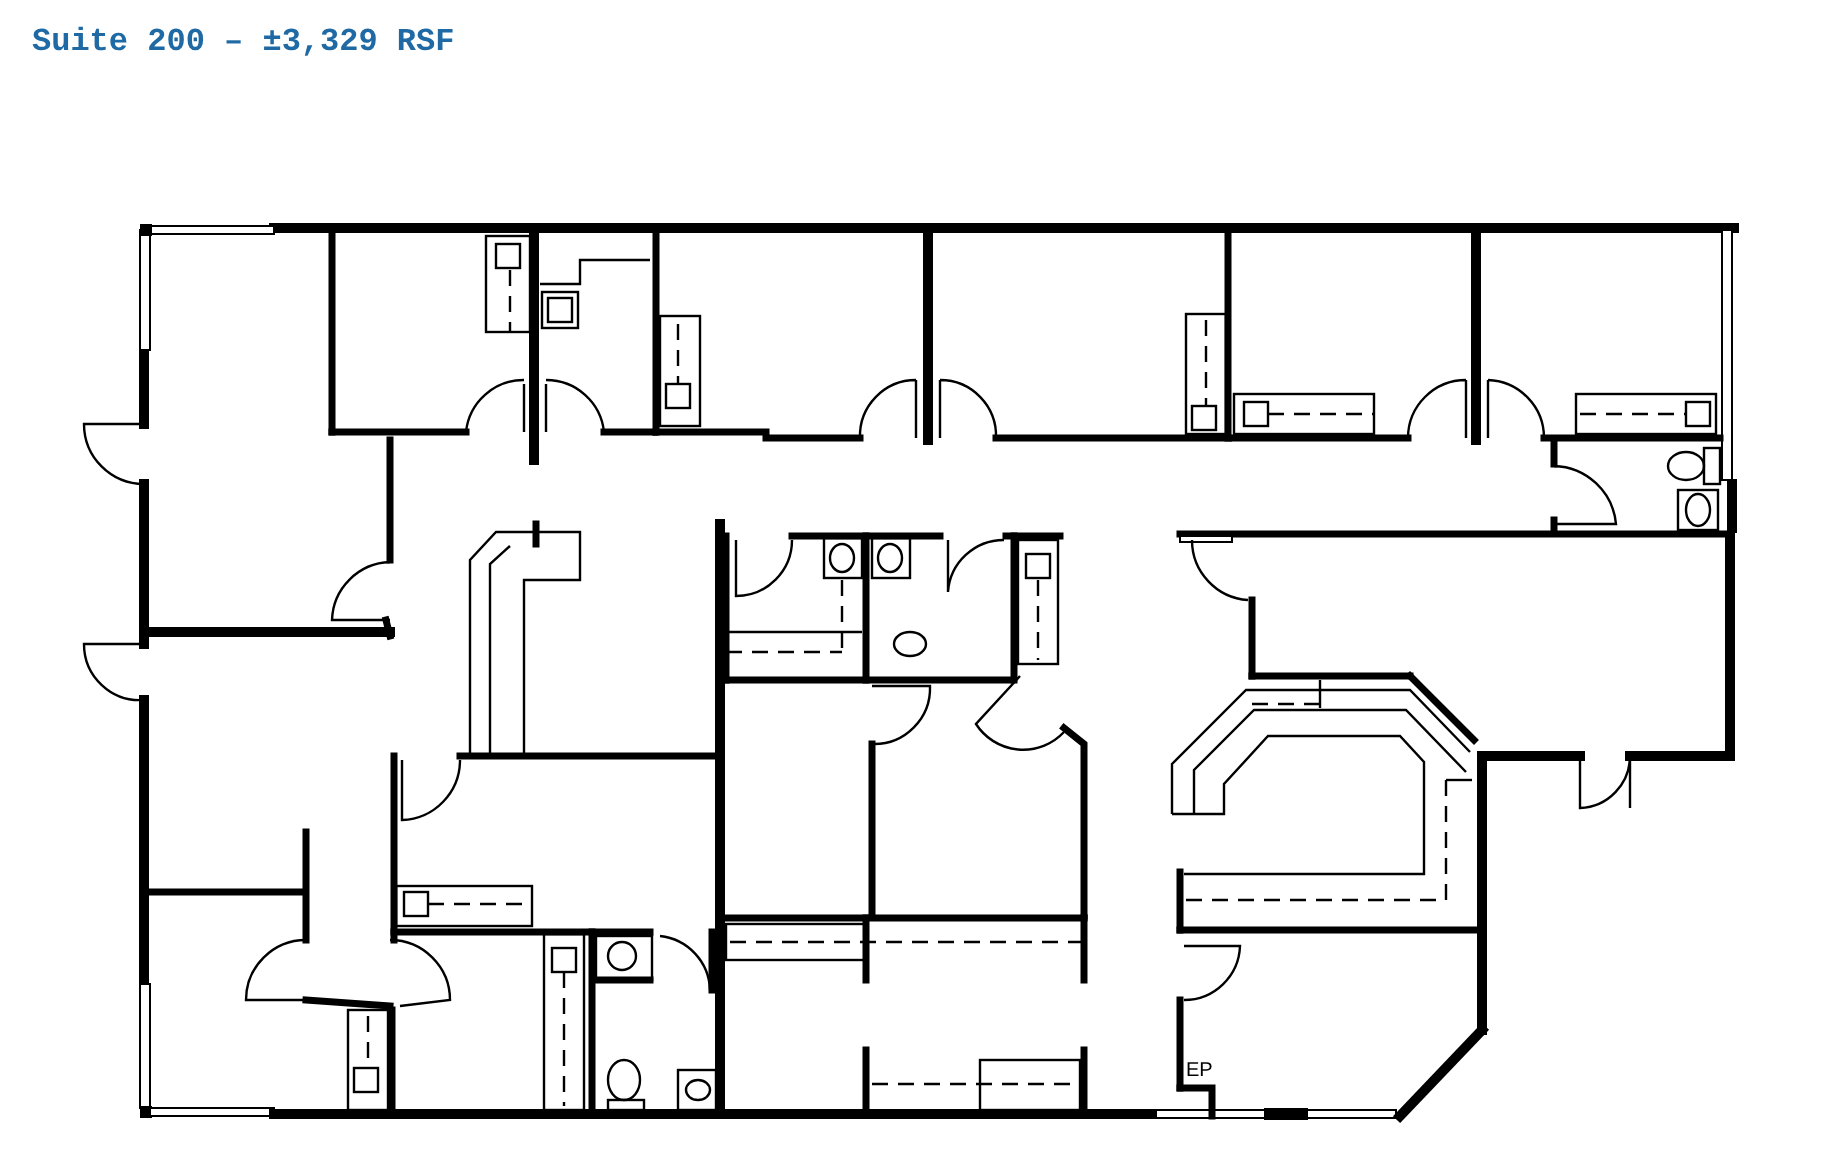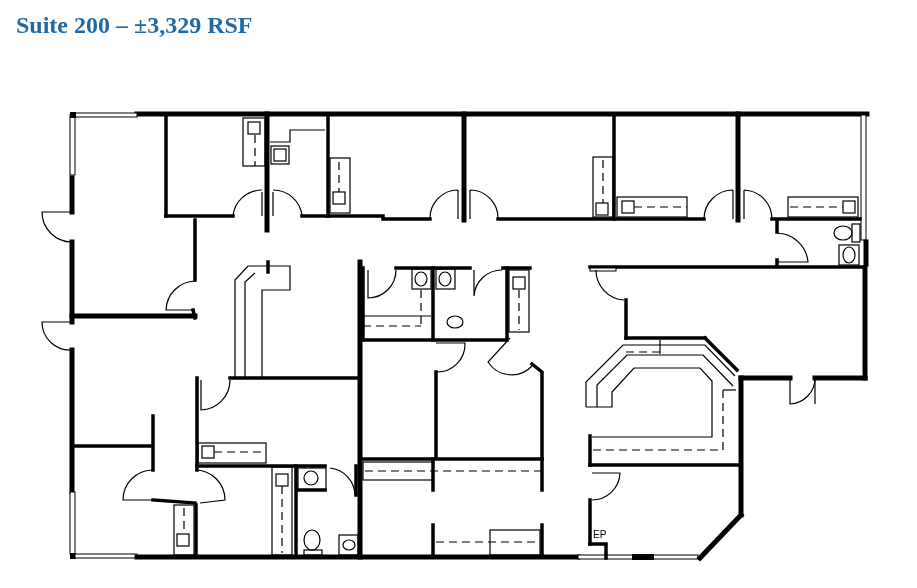--- a/index.html
+++ b/index.html
@@ -1,20 +1,20 @@
 <!DOCTYPE html>
 <html><head>
 <meta charset="utf-8">
 <style>
   html, body { margin: 0; padding: 0; background: #ffffff; }
   body { width: 917px; height: 588px; position: relative; overflow: hidden; }
   .title {
     position: absolute; left: 16px; top: 12px;
-    font-family: Liberation Serif, serif;
-    font-weight: bold; font-size: 24px; color: #1f6aa5;
+    font-family: Liberation Mono, monospace;
+    font-weight: bold; font-size: 16px; color: #1f6aa5;
     letter-spacing: 0px;
   }
   .plan { position: absolute; left: 0; top: 0; }
   .w { stroke: #000; stroke-width: 5; fill: none; stroke-linecap: square; }
   .wt { stroke: #000; stroke-width: 3.5; fill: none; stroke-linecap: square; }
   .t { stroke: #000; stroke-width: 1.2; fill: none; }
   .d { stroke: #000; stroke-width: 1.2; fill: none; stroke-dasharray: 8 5; }
   .win { stroke: #000; stroke-width: 1; fill: #fff; }
   .ep { font-family: "Liberation Sans", sans-serif; font-size: 10px; fill: #000; }
 </style>

